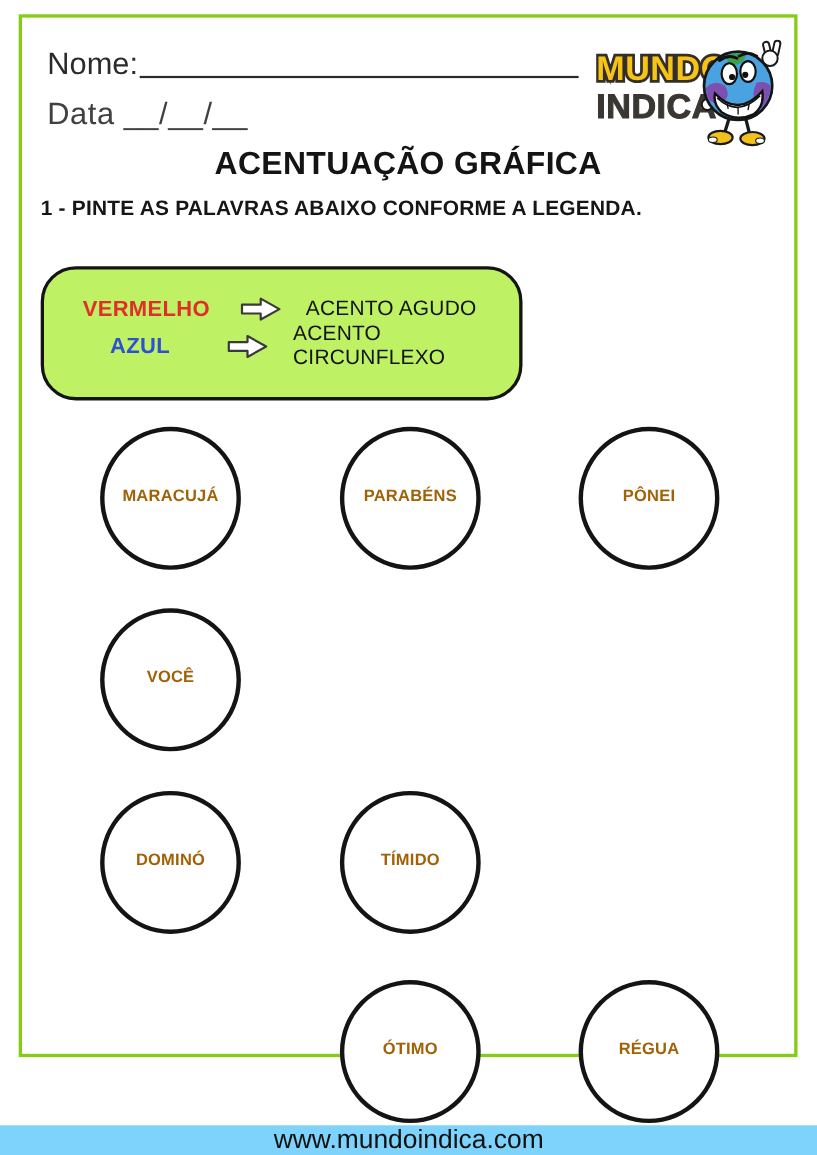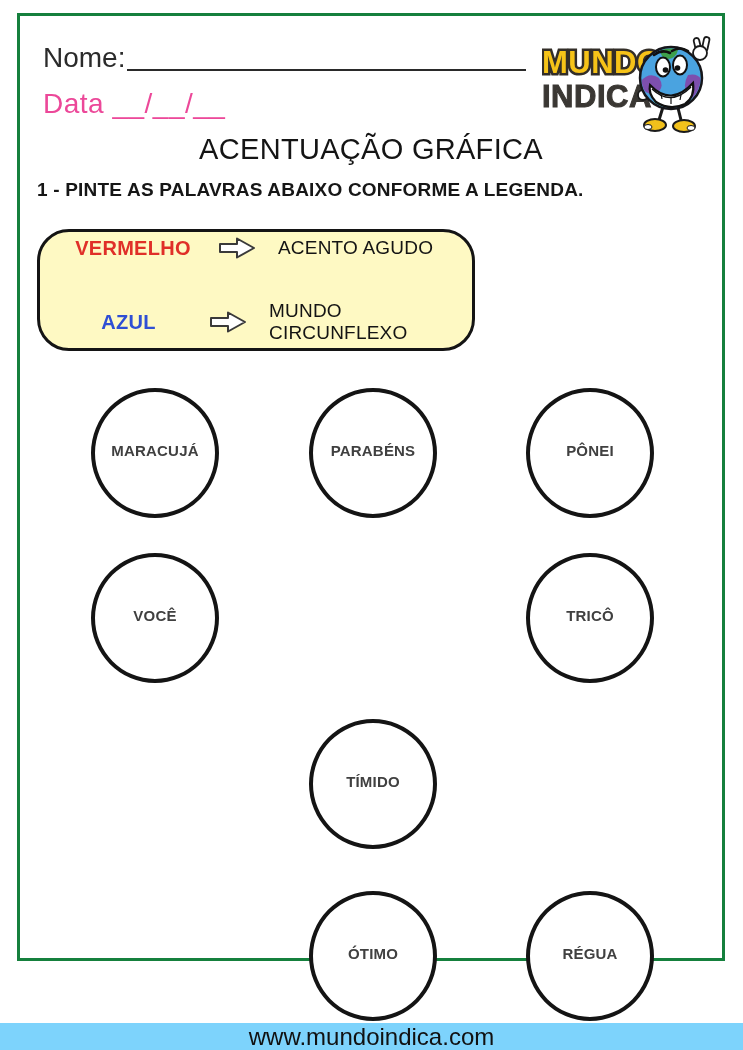--- a/index.html
+++ b/index.html
@@ -3,69 +3,69 @@
 <meta charset="utf-8">
 <style>
   html,body{margin:0;padding:0;}
   body{
     width:743px;height:1050px;position:relative;background:#ffffff;
     font-family:"Liberation Sans","DejaVu Sans",sans-serif;color:#1c1c1c;
     overflow:hidden;
   }
   .page{
     position:absolute;left:17px;top:13px;width:708px;height:948px;
-    border:3px solid #15803d;box-sizing:border-box;background:#fff;
+    border:3px solid #84cc16;box-sizing:border-box;background:#fff;
   }
   
   .name-row{
     position:absolute;left:23px;top:26px;display:flex;align-items:flex-end;
     font-size:28px;color:#2b2b2b;
   }
   .name-line{
     display:inline-block;width:399px;border-bottom:2.5px solid #2a2a2a;
     margin-left:2px;margin-bottom:3px;height:1px;
   }
   .date-row{
-    position:absolute;left:23px;top:72px;font-size:28px;color:#ec4899;
+    position:absolute;left:23px;top:72px;font-size:28px;color:#404040;
     letter-spacing:.5px;
   }
   
   .logo{position:absolute;top:20px;right:8px;width:172px;height:102px;}
   .logo svg{display:block;}
   .logo text{font-family:"Liberation Sans","DejaVu Sans",sans-serif;font-weight:bold;}
   
   .title{
     position:absolute;left:0;top:117px;width:100%;text-align:center;
-    font-size:29px;font-weight:normal;color:#141414;letter-spacing:.3px;
+    font-size:29px;font-weight:bold;color:#141414;letter-spacing:.3px;
   }
   .instruction{
     position:absolute;left:17px;top:163px;font-size:19px;font-weight:bold;
     color:#161616;letter-spacing:.2px;
   }
   
   .legend{
-    position:absolute;left:17px;top:213px;width:438px;height:122px;
+    position:absolute;left:17px;top:226px;width:438px;height:122px;
     border:3px solid #141414;border-radius:32px;box-sizing:border-box;
-    display:flex;flex-direction:column;justify-content:space-between;
-    padding:4px 0;background:#fef9c3;
+    display:flex;flex-direction:column;justify-content:center;
+    padding:4px 0;background:#bef264;
   }
   .legend-row{display:flex;align-items:center;padding-left:22px;}
   .legend-color{
     width:142px;text-align:center;font-size:20px;font-weight:bold;letter-spacing:.3px;
   }
   .legend-arrow{margin-left:14px;flex:0 0 auto;display:flex;align-items:center;}
   .legend-meaning{
     margin-left:22px;font-size:19px;font-weight:normal;color:#141414;letter-spacing:.2px;
   }
   
   .circle{
     position:absolute;width:128px;height:130px;border:4px solid #141414;
     border-radius:50%;box-sizing:border-box;background:#fff;
     display:flex;align-items:center;justify-content:center;
-    font-size:15px;font-weight:bold;color:#404040;letter-spacing:.2px;
+    font-size:15px;font-weight:bold;color:#a16207;letter-spacing:.2px;
     padding-bottom:6px;text-align:center;
   }
   .col-0{left:71px}.col-1{left:289px}.col-2{left:506px}
   .row-0{top:372px}.row-1{top:537px}.row-2{top:703px}.row-3{top:875px}
   
   .footer{
     position:absolute;left:0;top:1023px;width:100%;text-align:center;
     font-size:24px;color:#111;background:#7dd3fc;
   }
 </style>
@@ -139,31 +139,31 @@
       </span>
       <span class="legend-meaning">ACENTO AGUDO</span>
     </div>
     <div class="legend-row">
       <span class="legend-color" style="color: rgb(47, 79, 212);">AZUL</span>
       <span class="legend-arrow">
         <svg width="38" height="24" viewBox="0 0 38 24">
           <path d="M2 8 H19 V2.5 L36 12 L19 21.5 V16 H2 Z" fill="#fff" stroke="#3a3a3a" stroke-width="2" stroke-linejoin="round"></path>
         </svg>
       </span>
-      <span class="legend-meaning">MUNDO CIRCUNFLEXO</span>
+      <span class="legend-meaning">ACENTO CIRCUNFLEXO</span>
     </div>
   </div>
 
   <div class="circle col-0 row-0">MARACUJÁ</div>
   <div class="circle col-1 row-0">PARABÉNS</div>
   <div class="circle col-2 row-0">PÔNEI</div>
 
   <div class="circle col-0 row-1">VOCÊ</div>
-  <div class="circle col-2 row-1">TRICÔ</div>
 
+  <div class="circle col-0 row-2">DOMINÓ</div>
   <div class="circle col-1 row-2">TÍMIDO</div>
 
   <div class="circle col-1 row-3">ÓTIMO</div>
   <div class="circle col-2 row-3">RÉGUA</div>
 
 </div>
 
 <div class="footer">www.mundoindica.com</div>
 
 </body></html>

